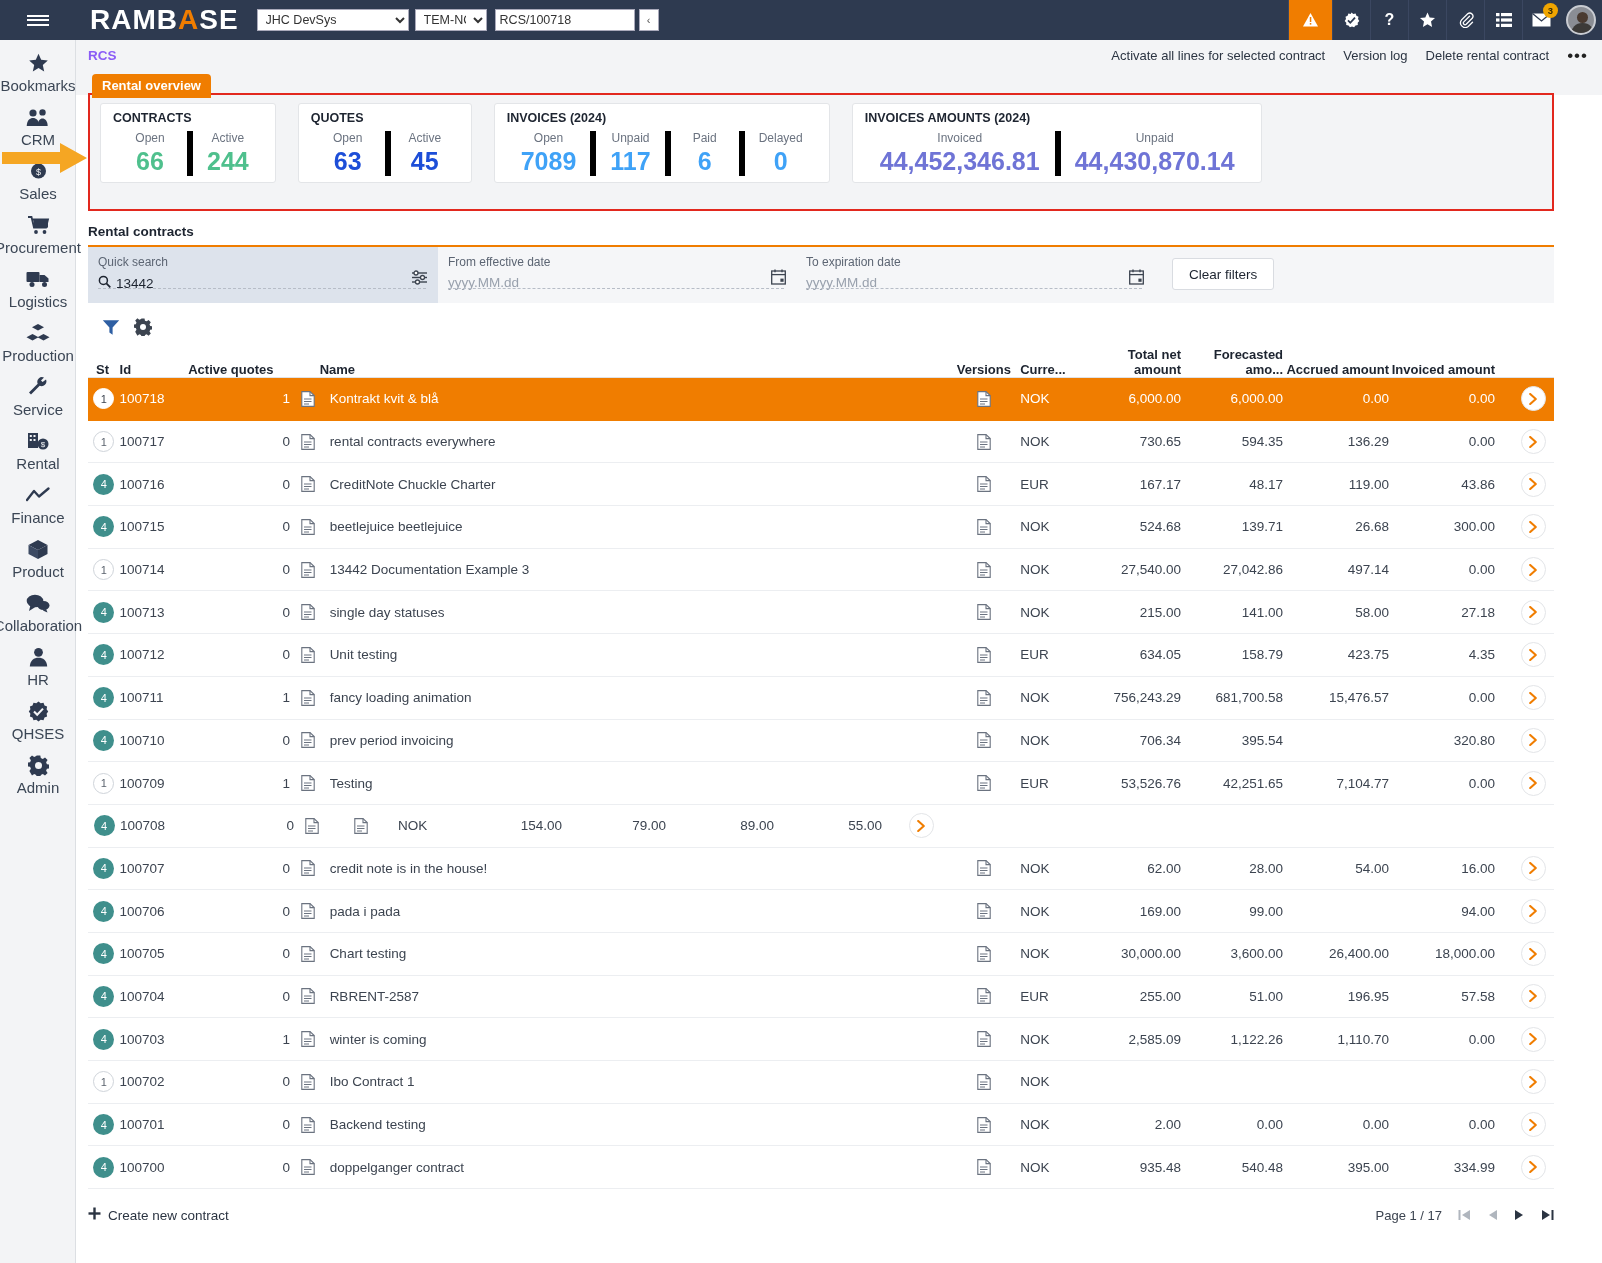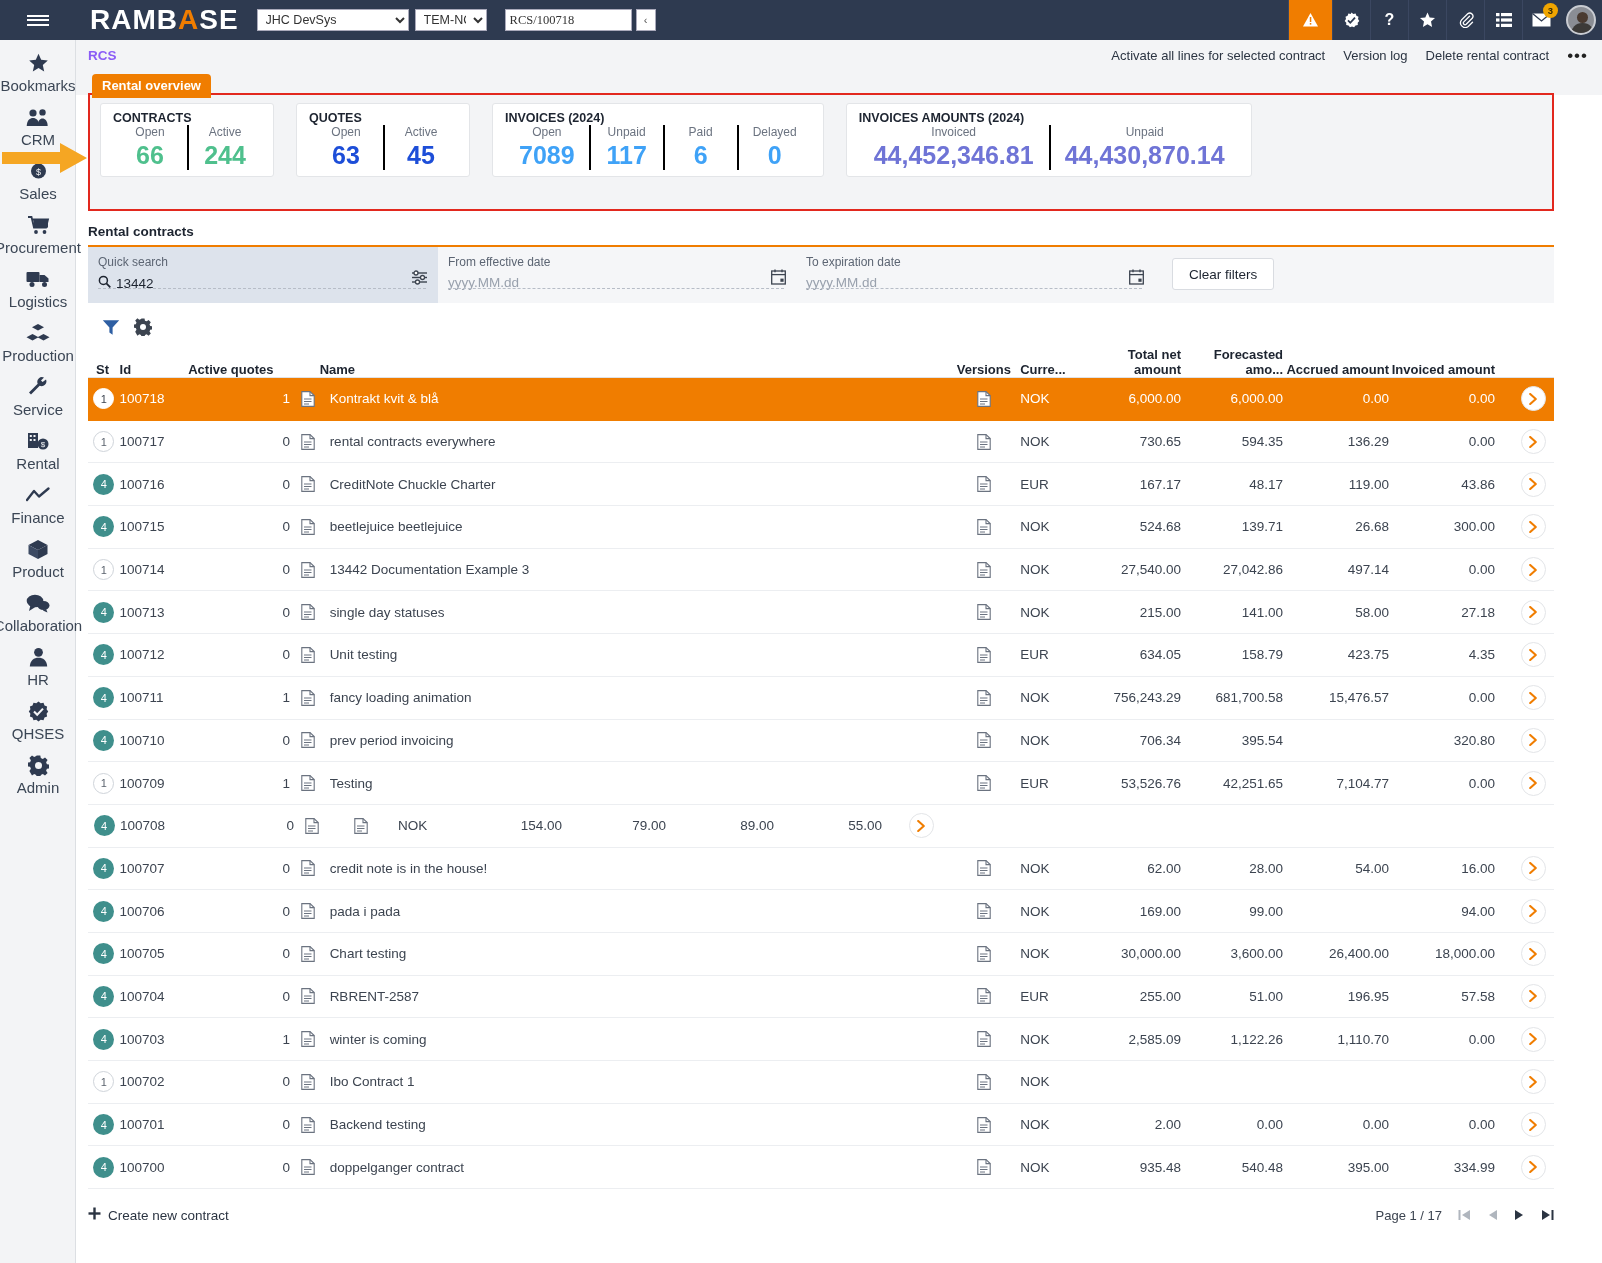--- a/index.html
+++ b/index.html
@@ -25,21 +25,21 @@
     margin-left: 14px; margin-right: 18px;
     font-family: "Liberation Sans", sans-serif;
   }
   .brand-accent { color: #f07d00; }
   .tb-select, .tb-input {
     height: 22px; border: 1px solid #aab; background: #fff; font-size: 12.5px;
     font-family: "Liberation Sans", sans-serif; color: #333; padding: 0 4px;
   }
   #company-select { width: 152px; }
   #lang-select { width: 72px; margin-left: 6px; }
-  #ctx-input { width: 127px; margin-left: 18px; font-family: Liberation Serif, serif; }
+  #ctx-input { width: 140px; margin-left: 8px; }
   #ctx-collapse {
     width: 20px; height: 22px; margin-left: 4px; background: #fff; border: 1px solid #aab;
     font-size: 11px; color: #555; display:flex; align-items:center; justify-content:center; cursor:pointer;
   }
   #tb-icons { margin-left: auto; display: flex; align-items: center; height: 40px; }
   .tb-icon {
     width: 38px; height: 40px; display: flex; align-items: center; justify-content: center;
     color: #fff; font-size: 16px; border-left: 1px solid #3b4761; position: relative; cursor: pointer;
   }
   .tb-icon.alert { background: #f07d00; width: 44px; }
@@ -90,27 +90,27 @@
   
   #kpi-panel {
     position: absolute; left: 88px; top: 93px; width: 1466px; height: 118px;
     background: #f3f4f6; border: 2px solid #e2281e;
   }
   #kpi-inner { display: flex; gap: 22px; padding: 8px 10px; }
   .kpi-card {
     background: #fff; border: 1px solid #e3e5e8; border-radius: 3px;
     padding: 7px 12px 6px 12px; display: flex; flex-direction: column;
   }
-  .kpi-title { font-size: 12.5px; font-weight: bold; color: #1d2430; margin-bottom: 0; }
+  .kpi-title { font-size: 12.5px; font-weight: bold; color: #1d2430; margin-bottom: 6px; }
   .kpi-metrics { display: flex; }
   .kpi-metric {
     display: flex; flex-direction: column; align-items: center; justify-content: flex-start;
     padding: 0 14px; min-width: 74px;
   }
-  .kpi-metric + .kpi-metric { border-left: 2px solid #000000; }
+  .kpi-metric + .kpi-metric { border-left: 6px solid #000000; }
   .kpi-label { font-size: 12px; color: #6b7380; margin-bottom: 1px; }
   .kpi-value { font-size: 25px; font-weight: bold; line-height: 30px; }
   .c-green { color: #4fc08d; }
   .c-purple { color: #1d4ed8; }
   .c-blue { color: #3fa2f7; }
   .c-indigo { color: #6f74d6; }
   .kpi-metric.wide { min-width: 190px; }
   #arrow-pointer {
     position: absolute; left: 2px; top: 142px; width: 86px; height: 32px; z-index: 30;
   }

